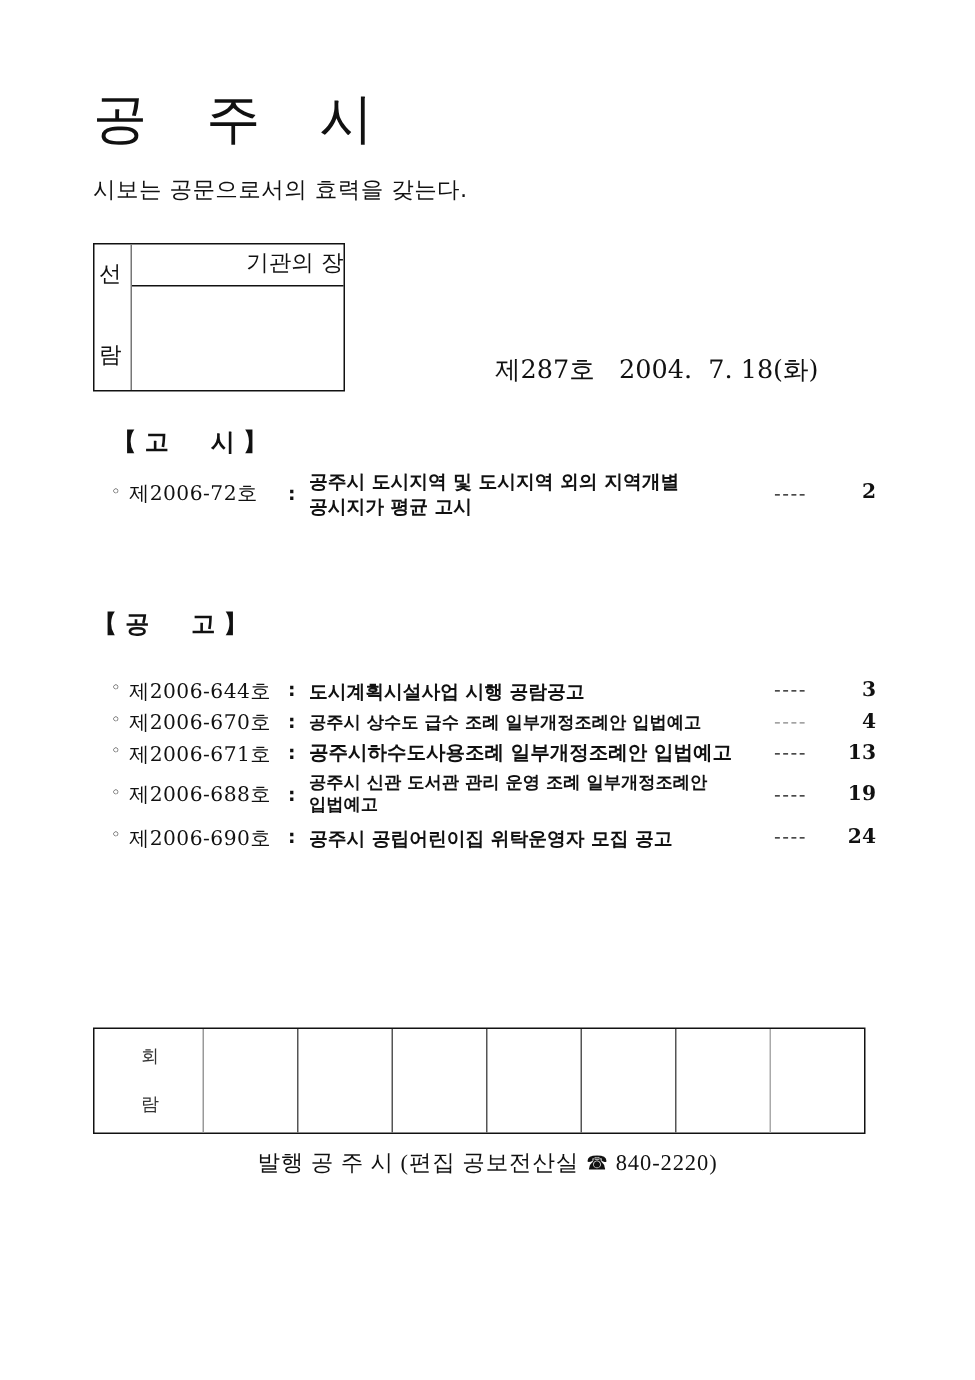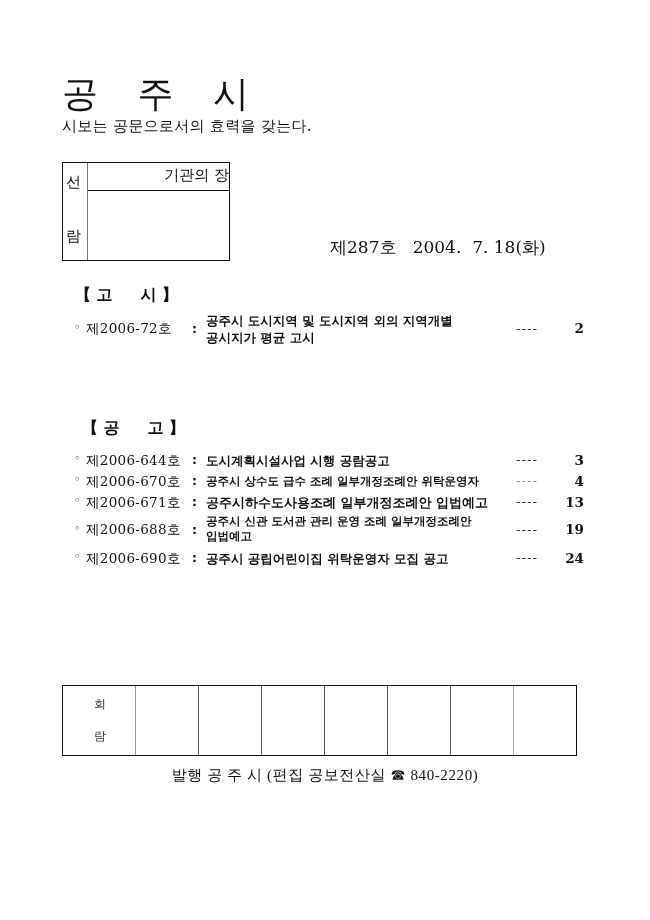--- a/index.html
+++ b/index.html
@@ -2,21 +2,21 @@
 <html><head>
   <meta charset="utf-8">
   <style>
     html, body { margin: 0; padding: 0; background: #ffffff; }
     body {
       width: 650px; height: 920px; position: relative; overflow: hidden;
       font-family: "DejaVu Serif", "Liberation Serif", serif; color: #111;
     }
     .abs { position: absolute; }
     .title {
-      left: 62px; top: 72px; font-size: 36px; letter-spacing: 14px;
+      left: 62px; top: 58px; font-size: 36px; letter-spacing: 14px;
       font-family: "DejaVu Sans", sans-serif; font-weight: normal; line-height: 44px;
     }
     .subtitle {
       left: 62px; top: 116px; font-size: 15px; line-height: 20px;
       font-family: "DejaVu Sans", sans-serif; letter-spacing: 0.3px;
     }
     
     .review-box {
       left: 62px; top: 162px; width: 168px; height: 99px;
       border: 1.5px solid #111; box-sizing: border-box;
@@ -93,36 +93,36 @@
   <span class="num" style="top:8px">제2006-72호</span>
   <span class="colon" style="top:9px">:</span>
   <span class="desc" style="top:0">
     <span style="display:block">공주시 도시지역 및 도시지역 외의 지역개별</span>
     <span style="display:block">공시지가 평균 고시</span>
   </span>
   <span class="dash" style="top:9px">----</span>
   <span class="page" style="top:8px">2</span>
 </div>
 
-<div class="abs section-title" style="left:62px; top:418px;margin-left:20px;">【 공     고 】</div>
+<div class="abs section-title" style="left:62px; top:406px;">【 공     고 】</div>
 
 <div class="entry" style="top:452px; height:18px;">
   <span class="bullet">◦</span>
   <span class="num">제2006-644호</span>
   <span class="colon">:</span>
   <span class="desc">도시계획시설사업 시행 공람공고</span>
   <span class="dash">----</span>
   <span class="page">3</span>
 </div>
 
 <div class="entry" style="top:473px; height:18px;">
   <span class="bullet">◦</span>
   <span class="num">제2006-670호</span>
   <span class="colon">:</span>
-  <span class="desc" style="font-size:11.5px">공주시 상수도 급수 조례 일부개정조례안 위탁운영자</span>
+  <span class="desc" style="font-size:11.5px">공주시 상수도 급수 조례 일부개정조례안 입법예고</span>
   <span class="dash" style="color:#999">----</span>
   <span class="page">4</span>
 </div>
 
 <div class="entry" style="top:494px; height:18px;">
   <span class="bullet">◦</span>
   <span class="num">제2006-671호</span>
   <span class="colon">:</span>
   <span class="desc" style="font-size:13px">공주시하수도사용조례 일부개정조례안 입법예고</span>
   <span class="dash">----</span>

